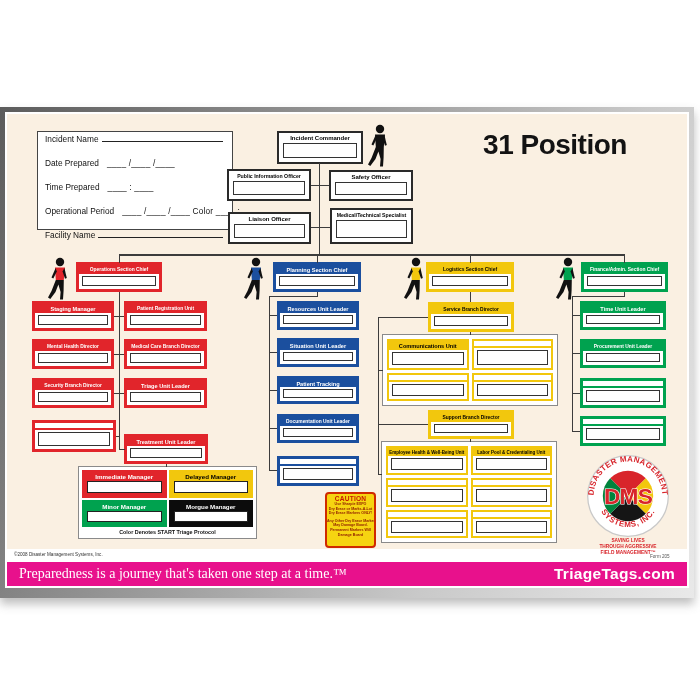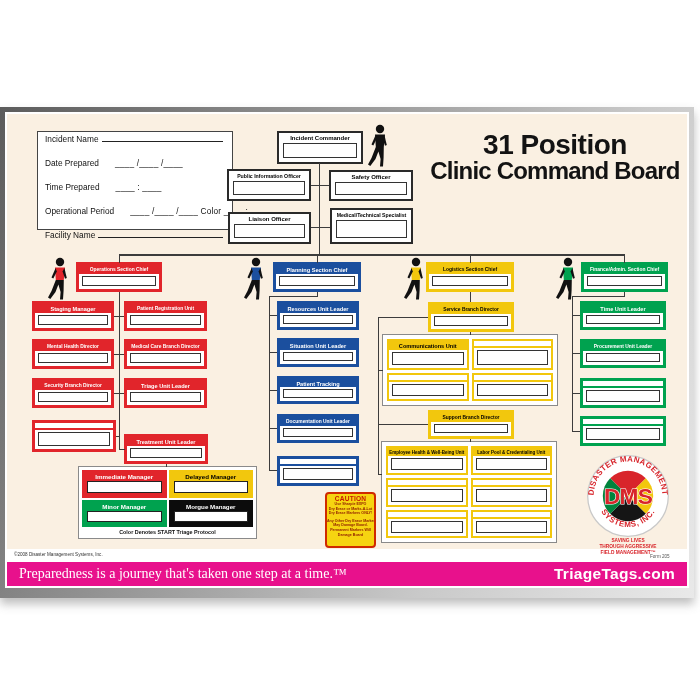--- a/index.html
+++ b/index.html
@@ -22,21 +22,21 @@
 
   
   .iinfo{position:absolute;left:37px;top:131px;width:196px;height:99px;background:#fff;
          border:1.5px solid #444;box-sizing:border-box}
   .iinfo .ihd{background:#101010;color:#fff;font-weight:bold;text-align:center;
          font-size:13px;letter-spacing:.4px;padding:2px 0 3px}
   .irow{display:flex;align-items:flex-end;font-size:8.3px;color:#111;
         height:14.6px;padding:12px 7px;box-sizing:border-box;white-space:nowrap}
   .irow .lbl{flex:0 0 auto}
   .irow .iline{flex:1 1 auto;border-bottom:1px solid #222;margin:0 2px 2px 3px;height:10px}
-  .irow .iblanks{flex:0 0 auto;margin-left:16px;letter-spacing:.2px}
+  .irow .iblanks{flex:0 0 auto;margin-left:8px;letter-spacing:.2px}
 
   
   .title{position:absolute;left:423px;top:130px;width:264px;text-align:center;
          color:#131313;font-weight:bold;line-height:1.04}
   .t1{font-size:28px;letter-spacing:-.5px}
   .t2{font-size:24px;letter-spacing:-.8px}
 
   
   .red{--c:#e1252b}.blue{--c:#1b4f9e}.yellow{--c:#f2c70d}.green{--c:#00a24f}.black{--c:#0c0c0c}
   .pbox{position:absolute;display:flex;flex-direction:column;border:3px solid var(--c);
@@ -113,21 +113,20 @@
     <span class="iblanks">____ /____ /____ Color ____ : ____</span>
   </div>
   <div class="irow">
     <span class="lbl">Facility Name</span>
     <span class="iline"></span>
   </div>
 </div>
 
 <div class="title">
   <div class="t1">31 Position</div>
-  <div class="t2">Clinic Command Board</div>
 </div>
 
 <div class="wbox" style="left:277px;top:131px;width:86px;height:33px">
   <div class="hd">Incident Commander</div>
   <div class="slot"></div>
 </div>
 <div class="wbox" style="left:227px;top:169px;width:84px;height:32px">
   <div class="hd sm">Public Information Officer</div>
   <div class="slot"></div>
 </div>

